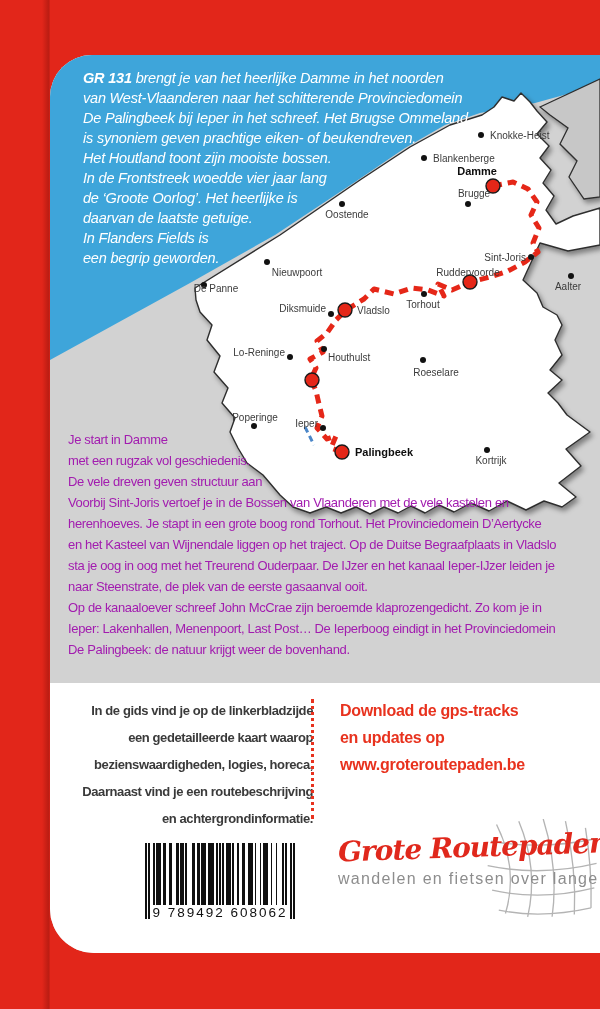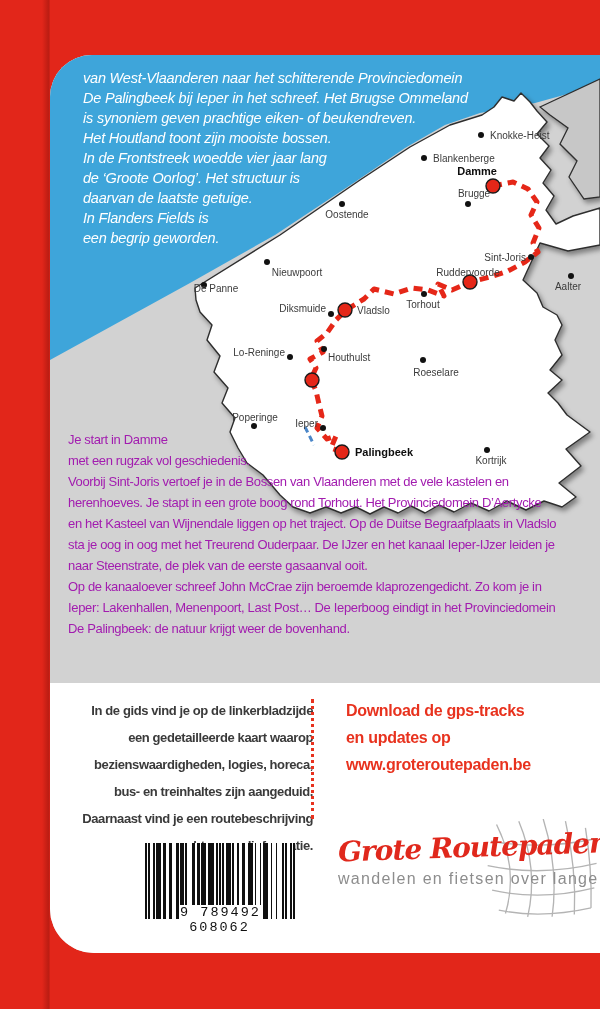--- a/index.html
+++ b/index.html
@@ -20,29 +20,29 @@
 
   .body-text{position:absolute;left:18px;top:374px;color:#a21caf;font-size:13px;
          line-height:21px;letter-spacing:-0.35px;white-space:nowrap;}
 
   .white-section{position:relative;width:550px;height:270px;background:#ffffff;}
   .guide-col{position:absolute;left:15px;top:14px;width:248px;text-align:right;
          font-weight:700;color:#3a3a3a;font-size:13px;line-height:27px;
          letter-spacing:-0.4px;white-space:nowrap;}
   .divider{position:absolute;left:261px;top:16px;height:120px;width:0;
          border-left:3px dotted #e8321e;}
-  .download-col{position:absolute;left:296px;top:14px;font-weight:700;color:#e8321e;
+  .download-col{position:absolute;left:290px;top:14px;font-weight:700;color:#e8321e;
          font-size:16px;line-height:27px;letter-spacing:-0.3px;white-space:nowrap;}
 
   .barcode{position:absolute;left:95px;top:160px;width:150px;text-align:center;}
   .bars{display:flex;justify-content:center;align-items:flex-start;height:76px;}
   .bars div{height:76px;}
   .bar-b{background:#101010;}
   .bar-s{background:#ffffff;}
-  .barcode-digits{font-family:Liberation Mono, monospace;font-size:13.5px;color:#101010;
+  .barcode-digits{font-family:Liberation Sans, sans-serif;font-size:13.5px;color:#101010;
          letter-spacing:2px;margin-top:-14px;background:transparent;position:relative;}
   .barcode-digits span{background:#fff;padding:0 1px;}
 
   .logo{position:absolute;left:288px;top:148px;width:262px;height:110px;}
   .globe{position:absolute;left:138px;top:-12px;}
   .logo-script{position:relative;font-family:"DejaVu Serif",serif;font-style:italic;
          font-weight:700;font-size:28px;color:#e0281c;transform:rotate(-2deg);
          white-space:nowrap;letter-spacing:-1px;}
   .logo-tagline{position:relative;margin-top:6px;font-size:16px;color:#8d8d8d;
          letter-spacing:1.3px;white-space:nowrap;text-align:center;}
@@ -104,53 +104,54 @@
           <text x="205" y="366" text-anchor="middle">Poperinge</text>
           <circle cx="273" cy="373" r="3" fill="#111"></circle>
           <text x="268" y="372" text-anchor="end">Ieper</text>
           <circle cx="292" cy="397" r="7" fill="#e52718" stroke="#1a1a1a" stroke-width="1.4"></circle>
           <text x="305" y="401" text-anchor="start" class="bold-label">Palingbeek</text>
           <circle cx="437" cy="395" r="3" fill="#111"></circle>
           <text x="441" y="409" text-anchor="middle">Kortrijk</text>
         </svg>
 
       <div class="intro">
+        <div><span class="gr">GR 131</span> <span>brengt je van het heerlijke Damme in het noorden</span></div>
         <div>
             <div>van West-Vlaanderen naar het schitterende Provinciedomein</div>
             <div>De Palingbeek bij Ieper in het schreef. Het Brugse Ommeland</div>
             <div>is synoniem geven prachtige eiken- of beukendreven.</div>
             <div>Het Houtland toont zijn mooiste bossen.</div>
             <div>In de Frontstreek woedde vier jaar lang</div>
-            <div>de ‘Groote Oorlog’. Het structuur is</div>
+            <div>de ‘Groote Oorlog’. Het heerlijke is</div>
             <div>daarvan de laatste getuige.</div>
             <div>In Flanders Fields is</div>
             <div>een begrip geworden.</div>
           </div>
       </div>
 
       <div class="body-text">
           <div>Je start in Damme</div>
           <div>met een rugzak vol geschiedenis.</div>
+          <div>De vele dreven geven structuur aan</div>
           <div>Voorbij Sint-Joris vertoef je in de Bossen van Vlaanderen met de vele kastelen en</div>
           <div>herenhoeves. Je stapt in een grote boog rond Torhout. Het Provinciedomein D’Aertycke</div>
           <div>en het Kasteel van Wijnendale liggen op het traject. Op de Duitse Begraafplaats in Vladslo</div>
           <div>sta je oog in oog met het Treurend Ouderpaar. De IJzer en het kanaal Ieper-IJzer leiden je</div>
           <div>naar Steenstrate, de plek van de eerste gasaanval ooit.</div>
           <div>Op de kanaaloever schreef John McCrae zijn beroemde klaprozengedicht. Zo kom je in</div>
           <div>Ieper: Lakenhallen, Menenpoort, Last Post… De Ieperboog eindigt in het Provinciedomein</div>
           <div>De Palingbeek: de natuur krijgt weer de bovenhand.</div>
         </div>
     </div>
 
     <div class="white-section">
       <div class="guide-col">
           <div>In de gids vind je op de linkerbladzijde</div>
           <div>een gedetailleerde kaart waarop</div>
           <div>bezienswaardigheden, logies, horeca,</div>
-          <div>bus- en treinhaltes zijn aangeduid.</div>
           <div>Daarnaast vind je een routebeschrijving</div>
           <div>en achtergrondinformatie.</div>
         </div>
       <div class="divider"></div>
       <div class="download-col">
           <div>Download de gps-tracks</div>
           <div>en updates op</div>
           <div>www.groteroutepaden.be</div>
         </div>
 

